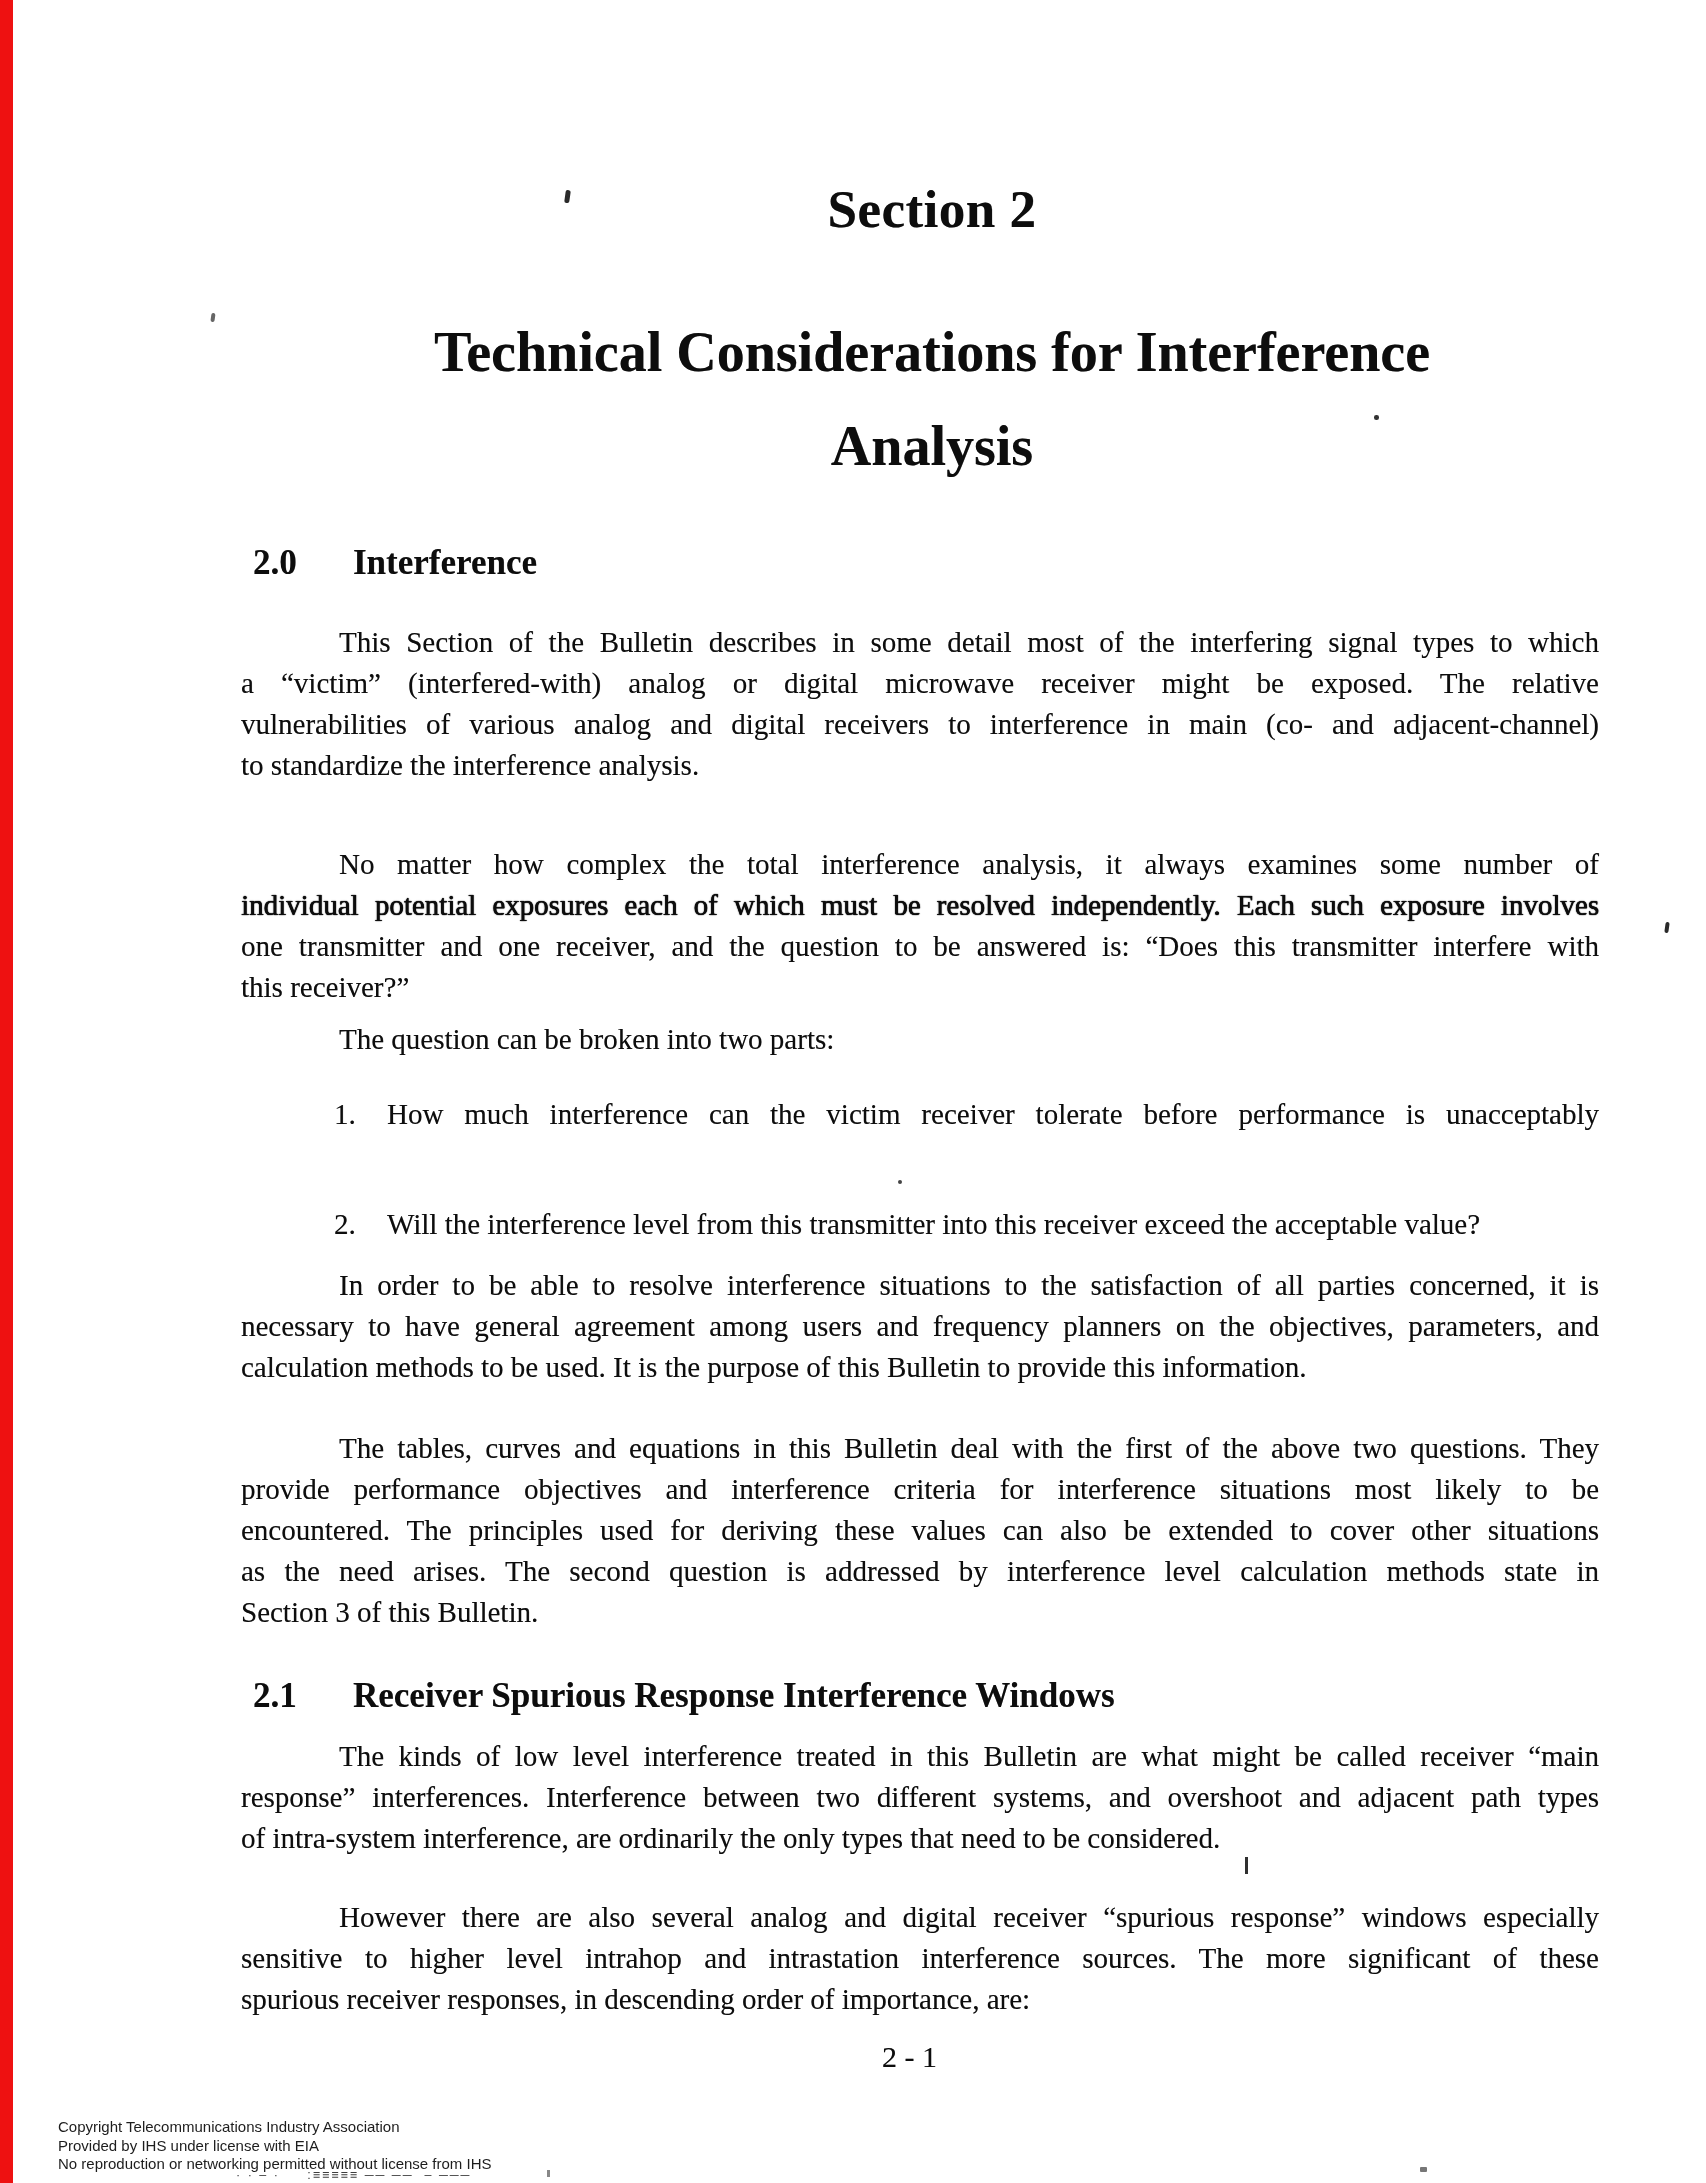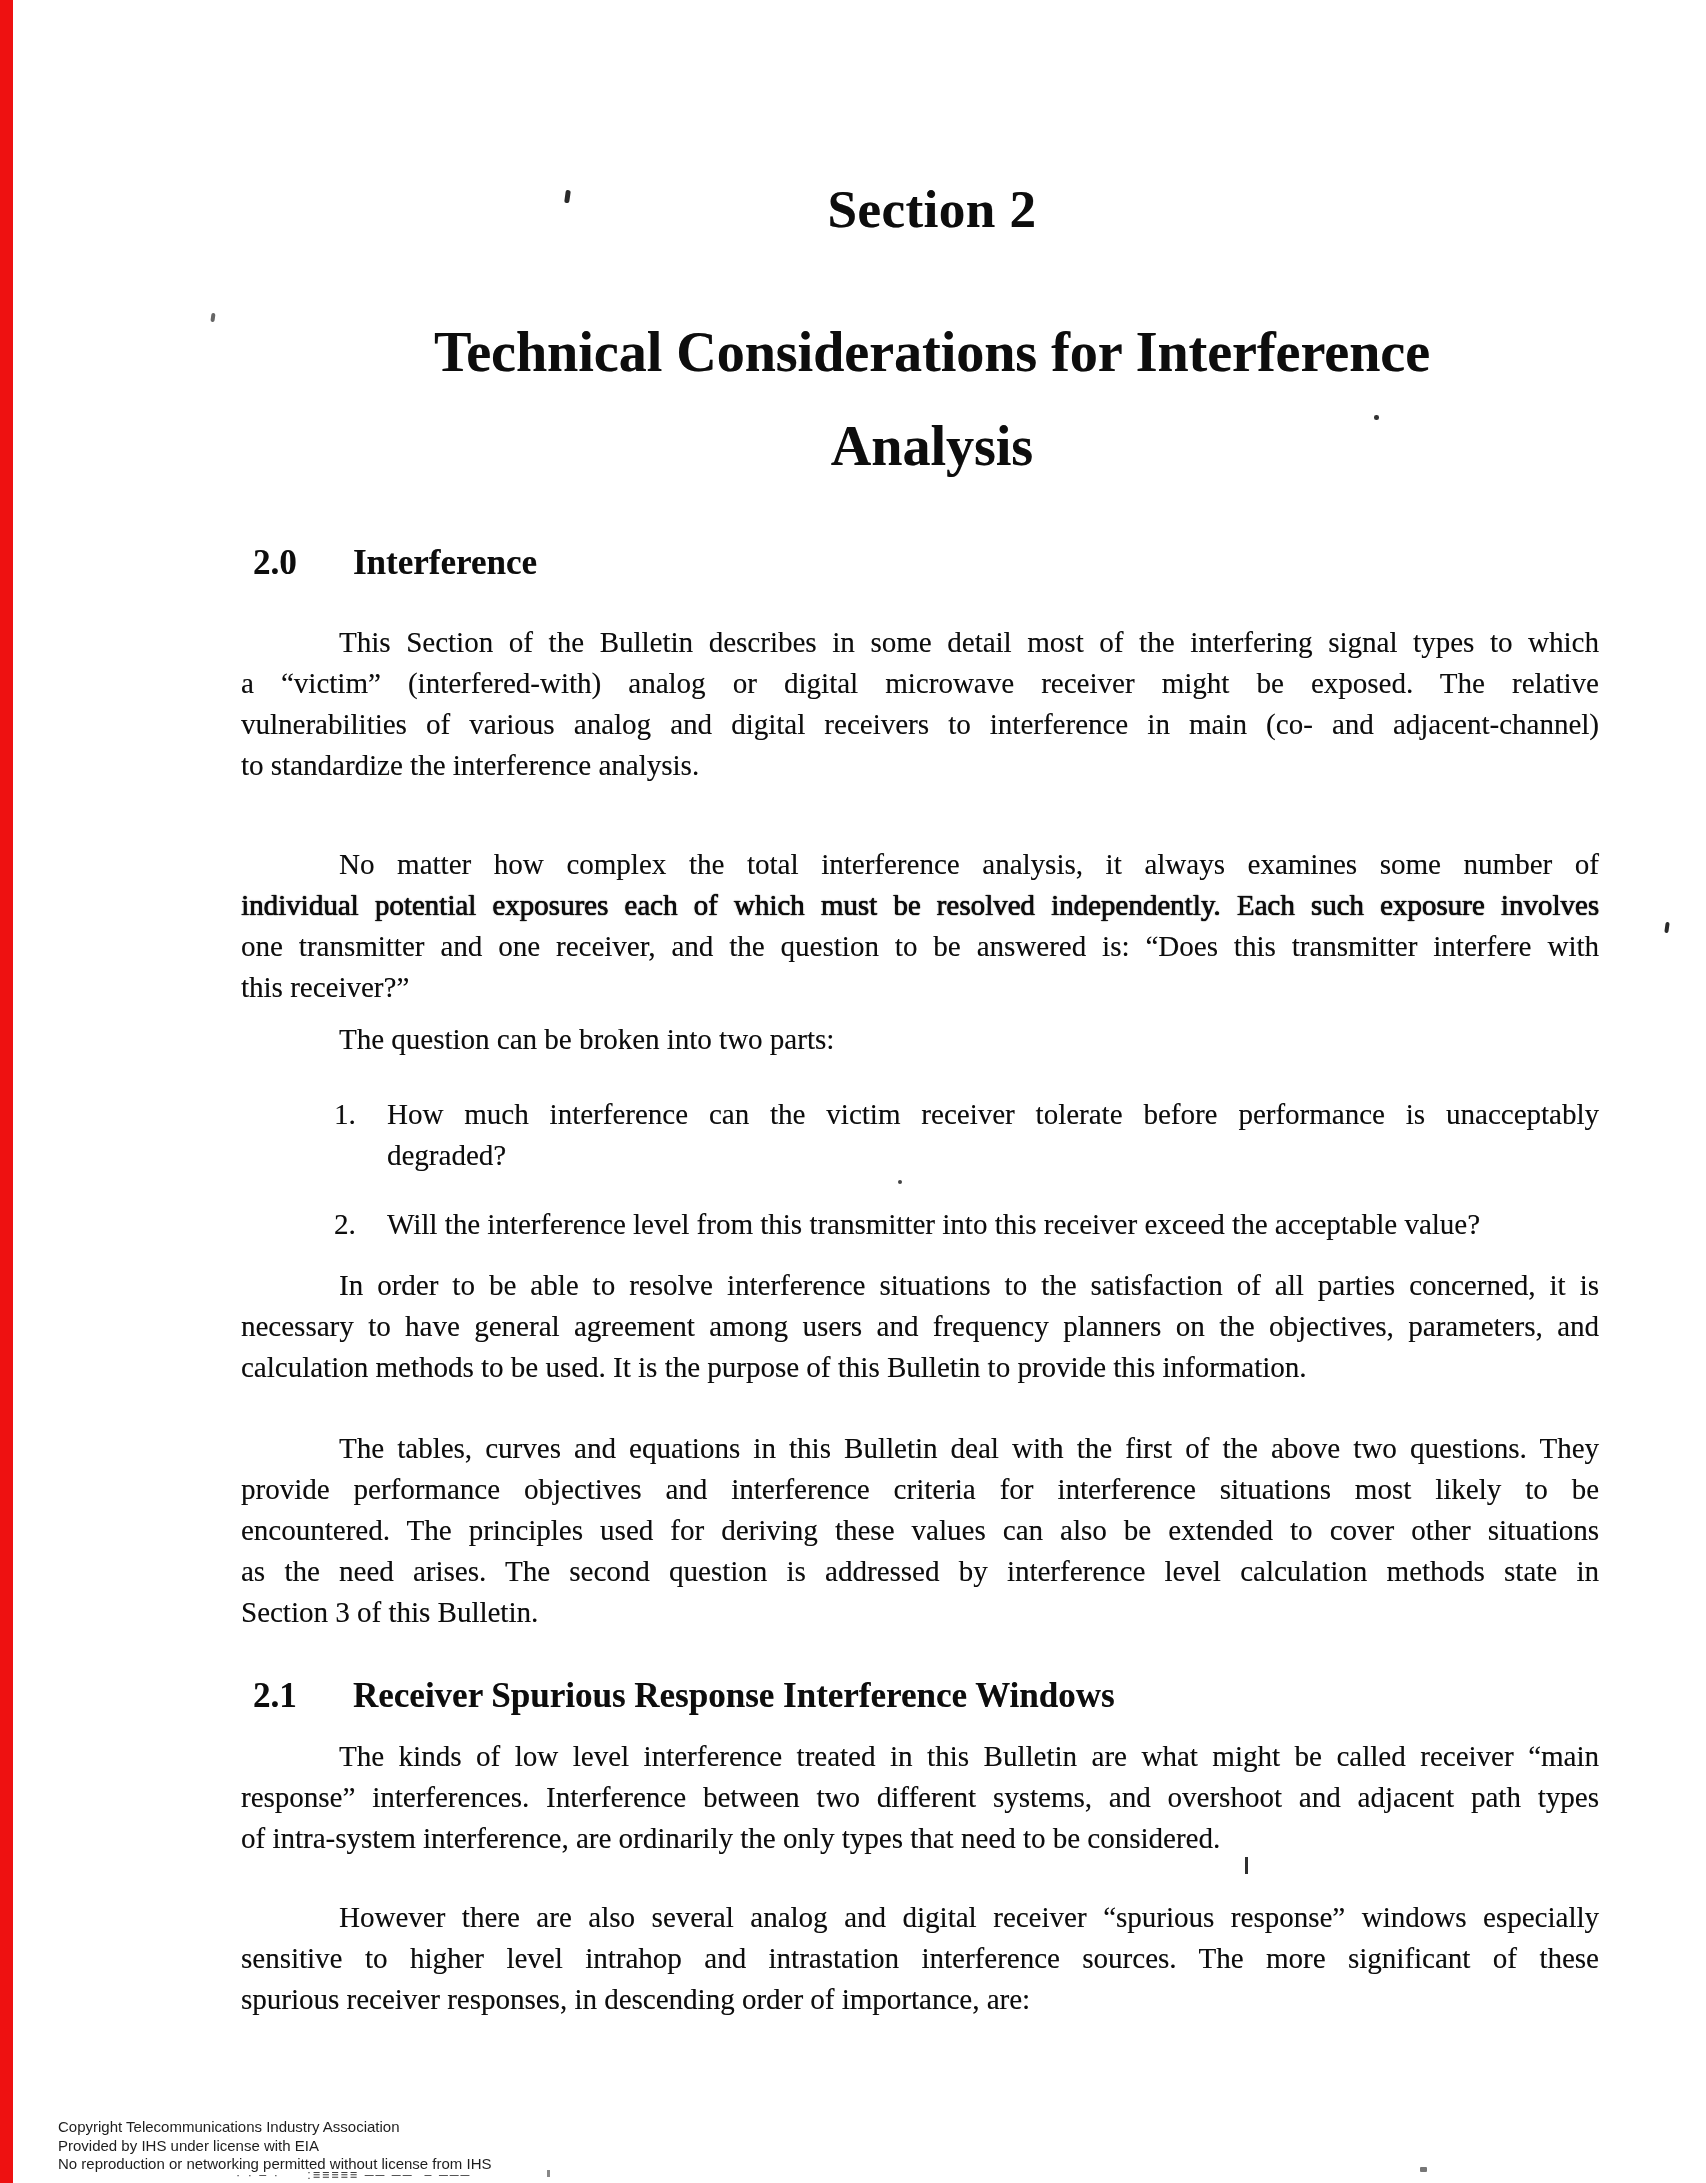--- a/index.html
+++ b/index.html
@@ -115,21 +115,20 @@
     <div class="ln last">this receiver?”</div>
   </div>
 
   <div class="para" style="top:1019px">
     <div class="ln ind last">The question can be broken into two parts:</div>
   </div>
 
   <div class="li" style="top:1094px">
     <span class="marker">1.</span>
     <div class="ln">How much interference can the victim receiver tolerate before performance is unacceptably</div>
-    <div class="ln last">degraded?</div>
   </div>
 
   <div class="li" style="top:1204px">
     <span class="marker">2.</span>
     <div class="ln last">Will the interference level from this transmitter into this receiver exceed the acceptable value?</div>
   </div>
 
   <div class="para" style="top:1265px">
     <div class="ln ind">In order to be able to resolve interference situations to the satisfaction of all parties concerned, it is</div>
     <div class="ln">necessary to have general agreement among users and frequency planners on the objectives, parameters, and</div>
@@ -153,20 +152,21 @@
     <div class="ln">response” interferences.  Interference between two different systems, and overshoot and adjacent path types</div>
     <div class="ln last">of intra-system interference, are ordinarily the only types that need to be considered.</div>
   </div>
 
   <div class="para" style="top:1897px">
     <div class="ln ind">However there are also several analog and digital receiver “spurious response” windows especially</div>
     <div class="ln">sensitive to higher level intrahop and intrastation interference sources.  The more significant of these</div>
     <div class="ln last">spurious receiver responses, in descending order of importance, are:</div>
   </div>
 
+  <div class="page-number">2 - 1</div>
 
   <div class="footer">
     <div>Copyright Telecommunications Industry Association</div>
     <div>Provided by IHS under license with EIA</div>
     <div>No reproduction or networking permitted without license from IHS</div>
   </div>
 
   <div class="footer-partial">· · – ·     :≡≡≡≡≡ ── ──  – ───</div>
 
   <div class="speck tickr" style="left:565px; top:190px; width:4.5px; height:13px;"></div>

